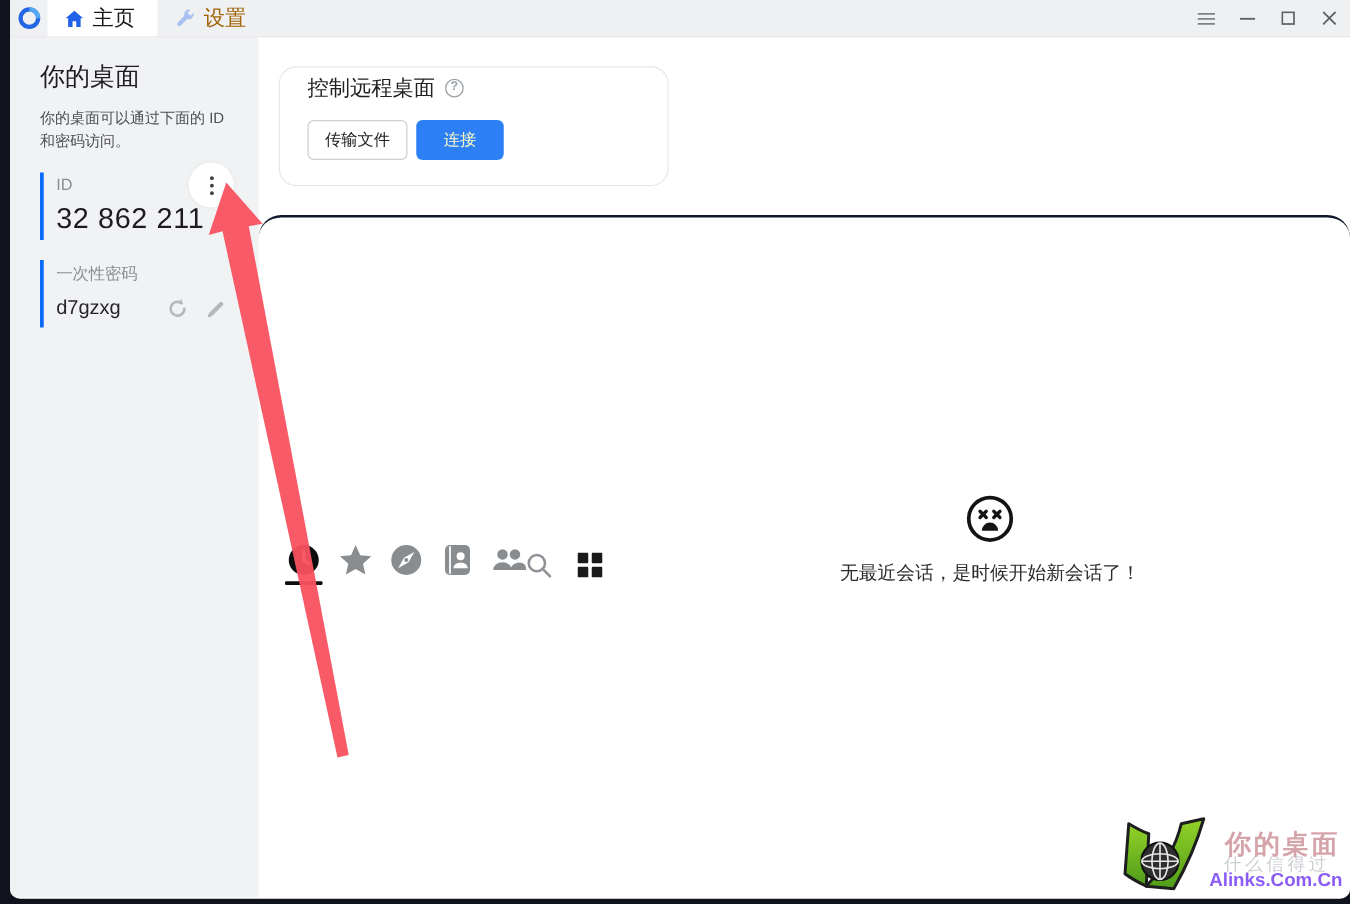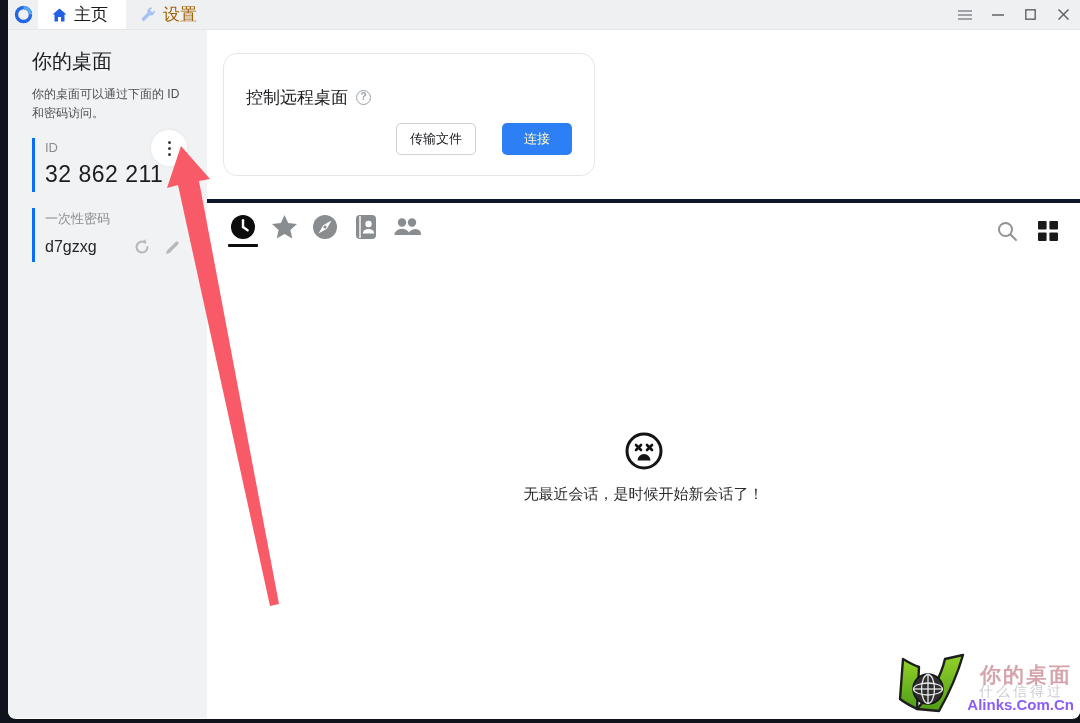--- a/index.html
+++ b/index.html
@@ -34,36 +34,36 @@
   .kebab-btn { position:absolute; top:-8px; right:-4px; width:36px; height:36px; border-radius:50%;
                background:#fff; box-shadow:0 0 4px rgba(0,0,0,.06); display:flex; align-items:center;
                justify-content:center; cursor:pointer; }
   .kebab-dots { display:flex; flex-direction:column; gap:3px; }
   .kebab-dots i { width:3px; height:3px; border-radius:50%; background:#3c3c3f; }
   .sb-pw-row { margin-top:8px; display:flex; align-items:center; }
   .sb-pw-value { font-size:16px; color:#26262a; flex:1; }
   .sb-icon-btn { width:22px; height:22px; display:flex; align-items:center; justify-content:center; cursor:pointer; margin-left:8px; }
 
   
-  .card { margin:23px 0 4px 16px; width:372px; border:1.5px solid #e7e7e8; border-radius:14px; padding:32px 22px 20px; }
+  .card { margin:23px 0 4px 16px; width:312px; border:1.5px solid #e7e7e8; border-radius:14px; padding:5px 22px 20px; }
   .card-title-row { display:flex; align-items:center; gap:8px; }
   .card-title { font-size:17px; color:#202124; }
   .help-icon { width:15px; height:15px; border:1.4px solid #9aa0a6; border-radius:50%; color:#9aa0a6;
                font-size:10px; line-height:12px; text-align:center; font-weight:700; }
   .id-input { margin-top:14px; width:100%; height:50px; border:1.3px solid #c3c4c7; border-radius:10px;
               font-size:20px; padding:0 16px; color:#202124; outline:none; font-family:inherit; }
   .id-input::placeholder { color:#b2b4b8; }
-  .card-btn-row { margin-top:14px; display:flex; justify-content:flex-end; align-items:center; gap:26px;font-family:Liberation Mono, monospace; }
+  .card-btn-row { margin-top:14px; display:flex; align-items:center; gap:7px;font-family:Liberation Mono, monospace; }
   .btn-transfer { background:#fff; border:1px solid #cfd0d2; border-radius:5px; padding:6px 13px;
                   font-size:13px; color:#202124; font-family:inherit; cursor:pointer; }
   .btn-connect { background:#2d7ff6; border:none; border-radius:5px; padding:7px 22px; font-size:13px;
                  color:#fef9c3; font-family:inherit; cursor:pointer; }
 
   
-  .session { flex:1; border-top:4px solid #0f172a; display:flex; flex-direction:column; margin-top:19px; }
+  .session { flex:1; border-top:2px solid #0f172a; display:flex; flex-direction:row; margin-top:19px;border-radius:18px; }
   .s-toolbar { display:flex; align-items:center; padding:11px 20px 0 23px; }
   .s-tabs { display:flex; align-items:center; gap:15px; }
   .s-tab { width:26px; display:flex; flex-direction:column; align-items:center; cursor:pointer; }
   .s-tab .underline { width:30px; height:3px; background:#0d0d0d; margin-top:4px; border-radius:1px; }
   .s-tab .underline.off { visibility:hidden; }
   .s-spacer { flex:1; }
   .s-right { display:flex; align-items:center; gap:20px; padding-right:2px; }
   .icon-btn { cursor:pointer; display:flex; align-items:center; justify-content:center; }
 
   

